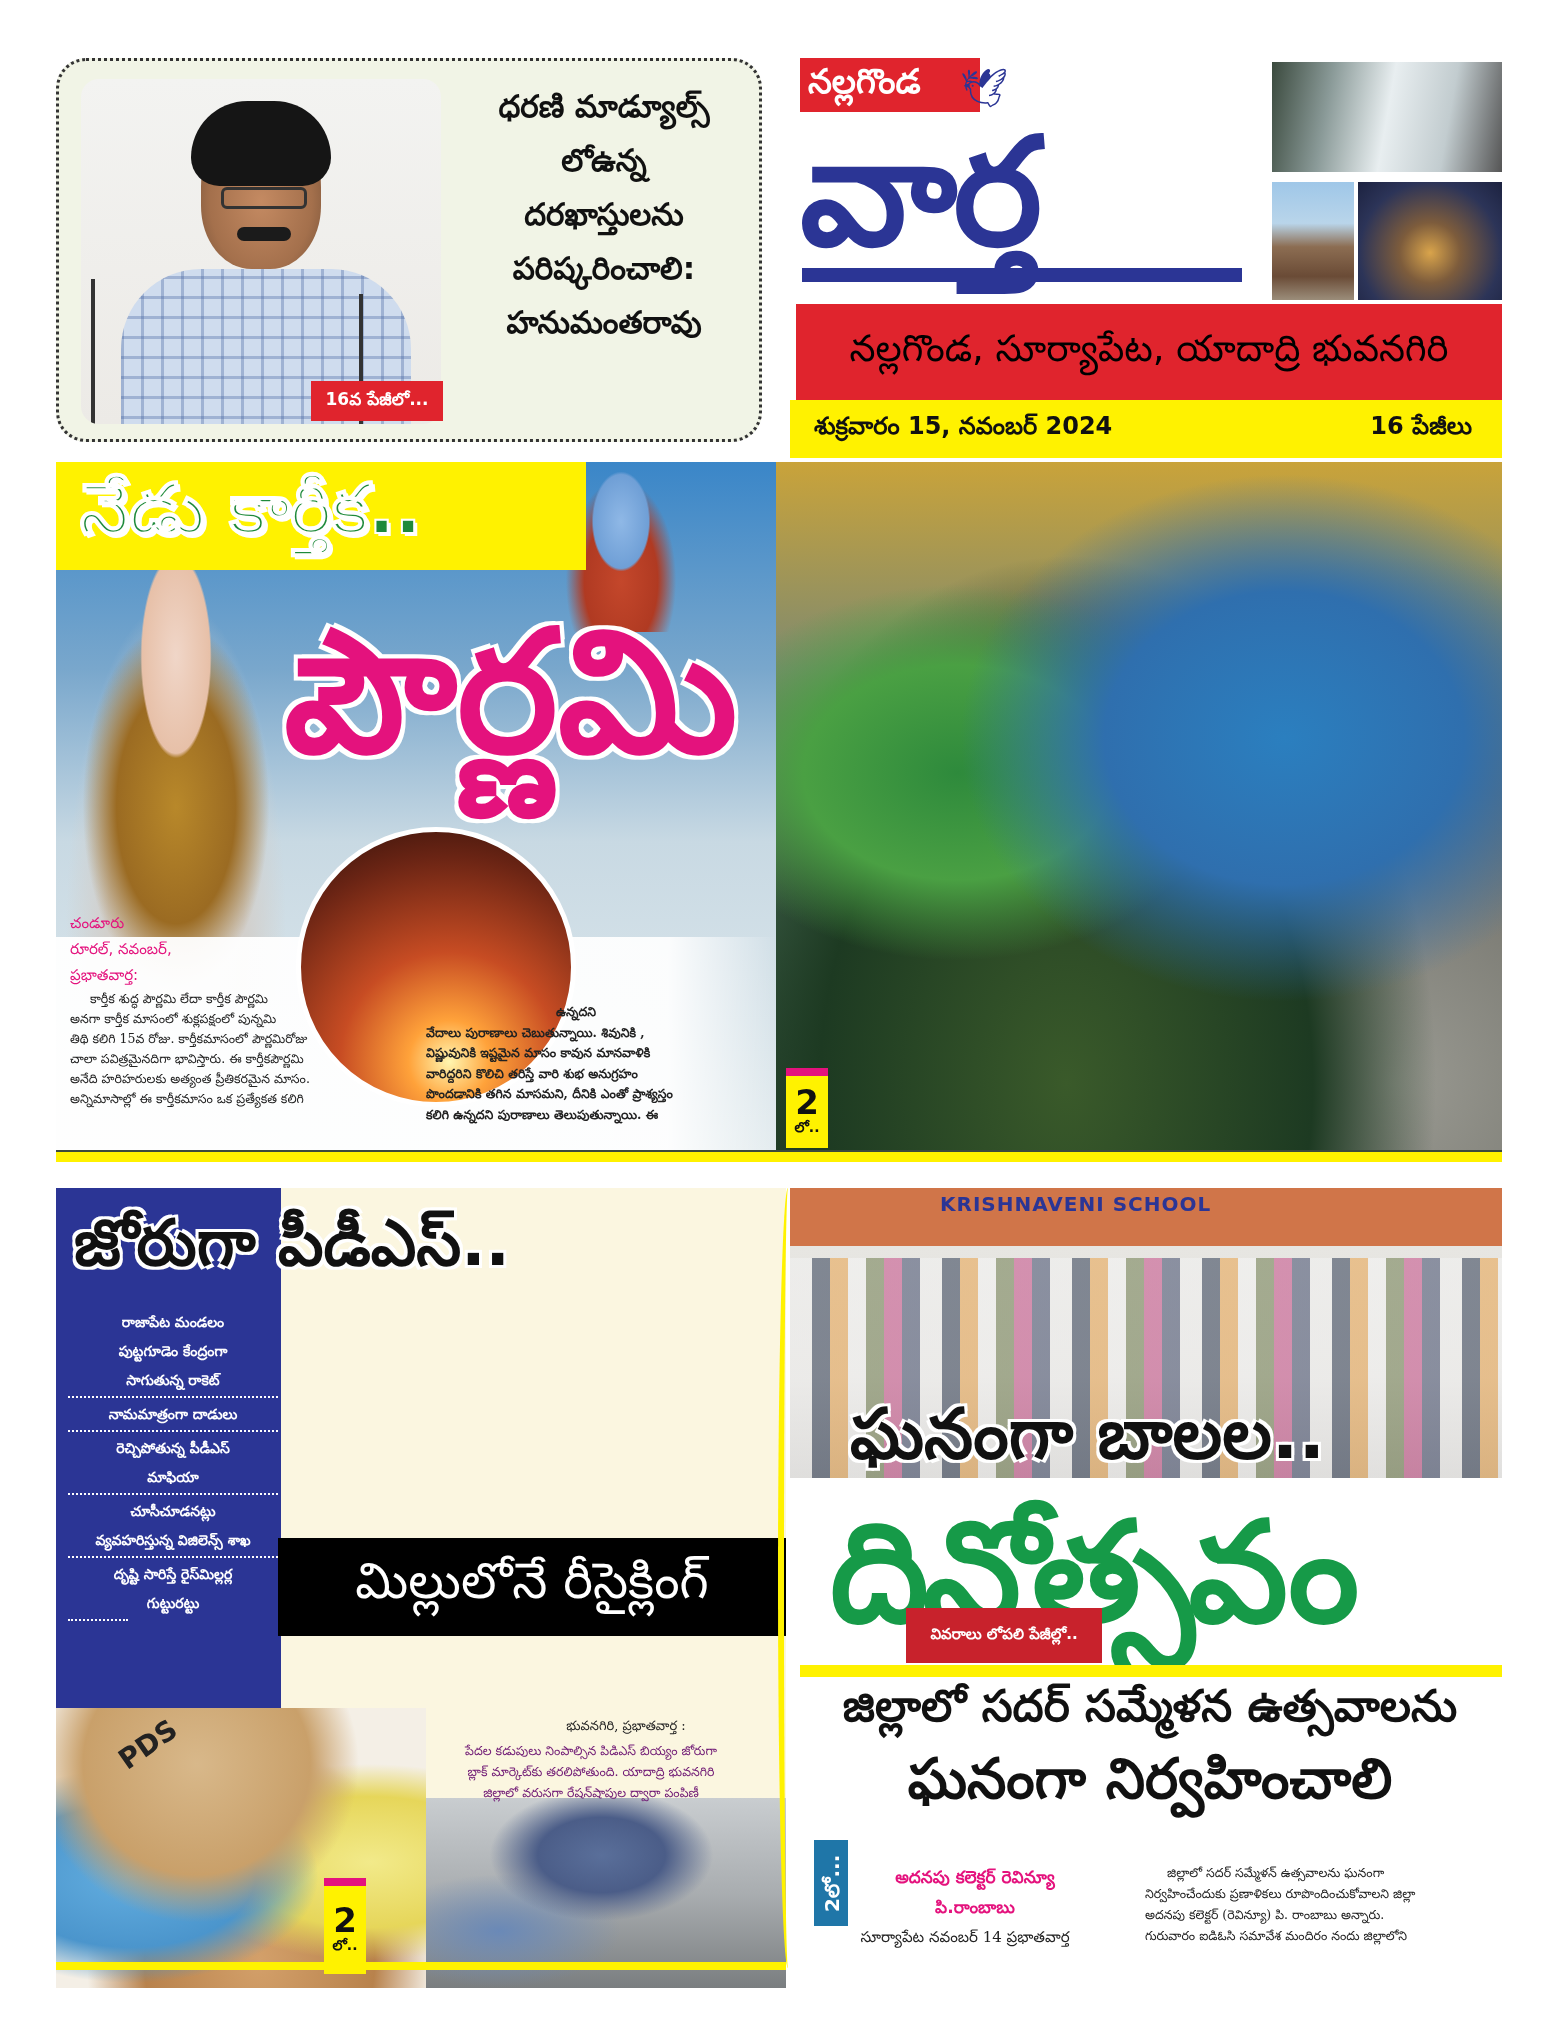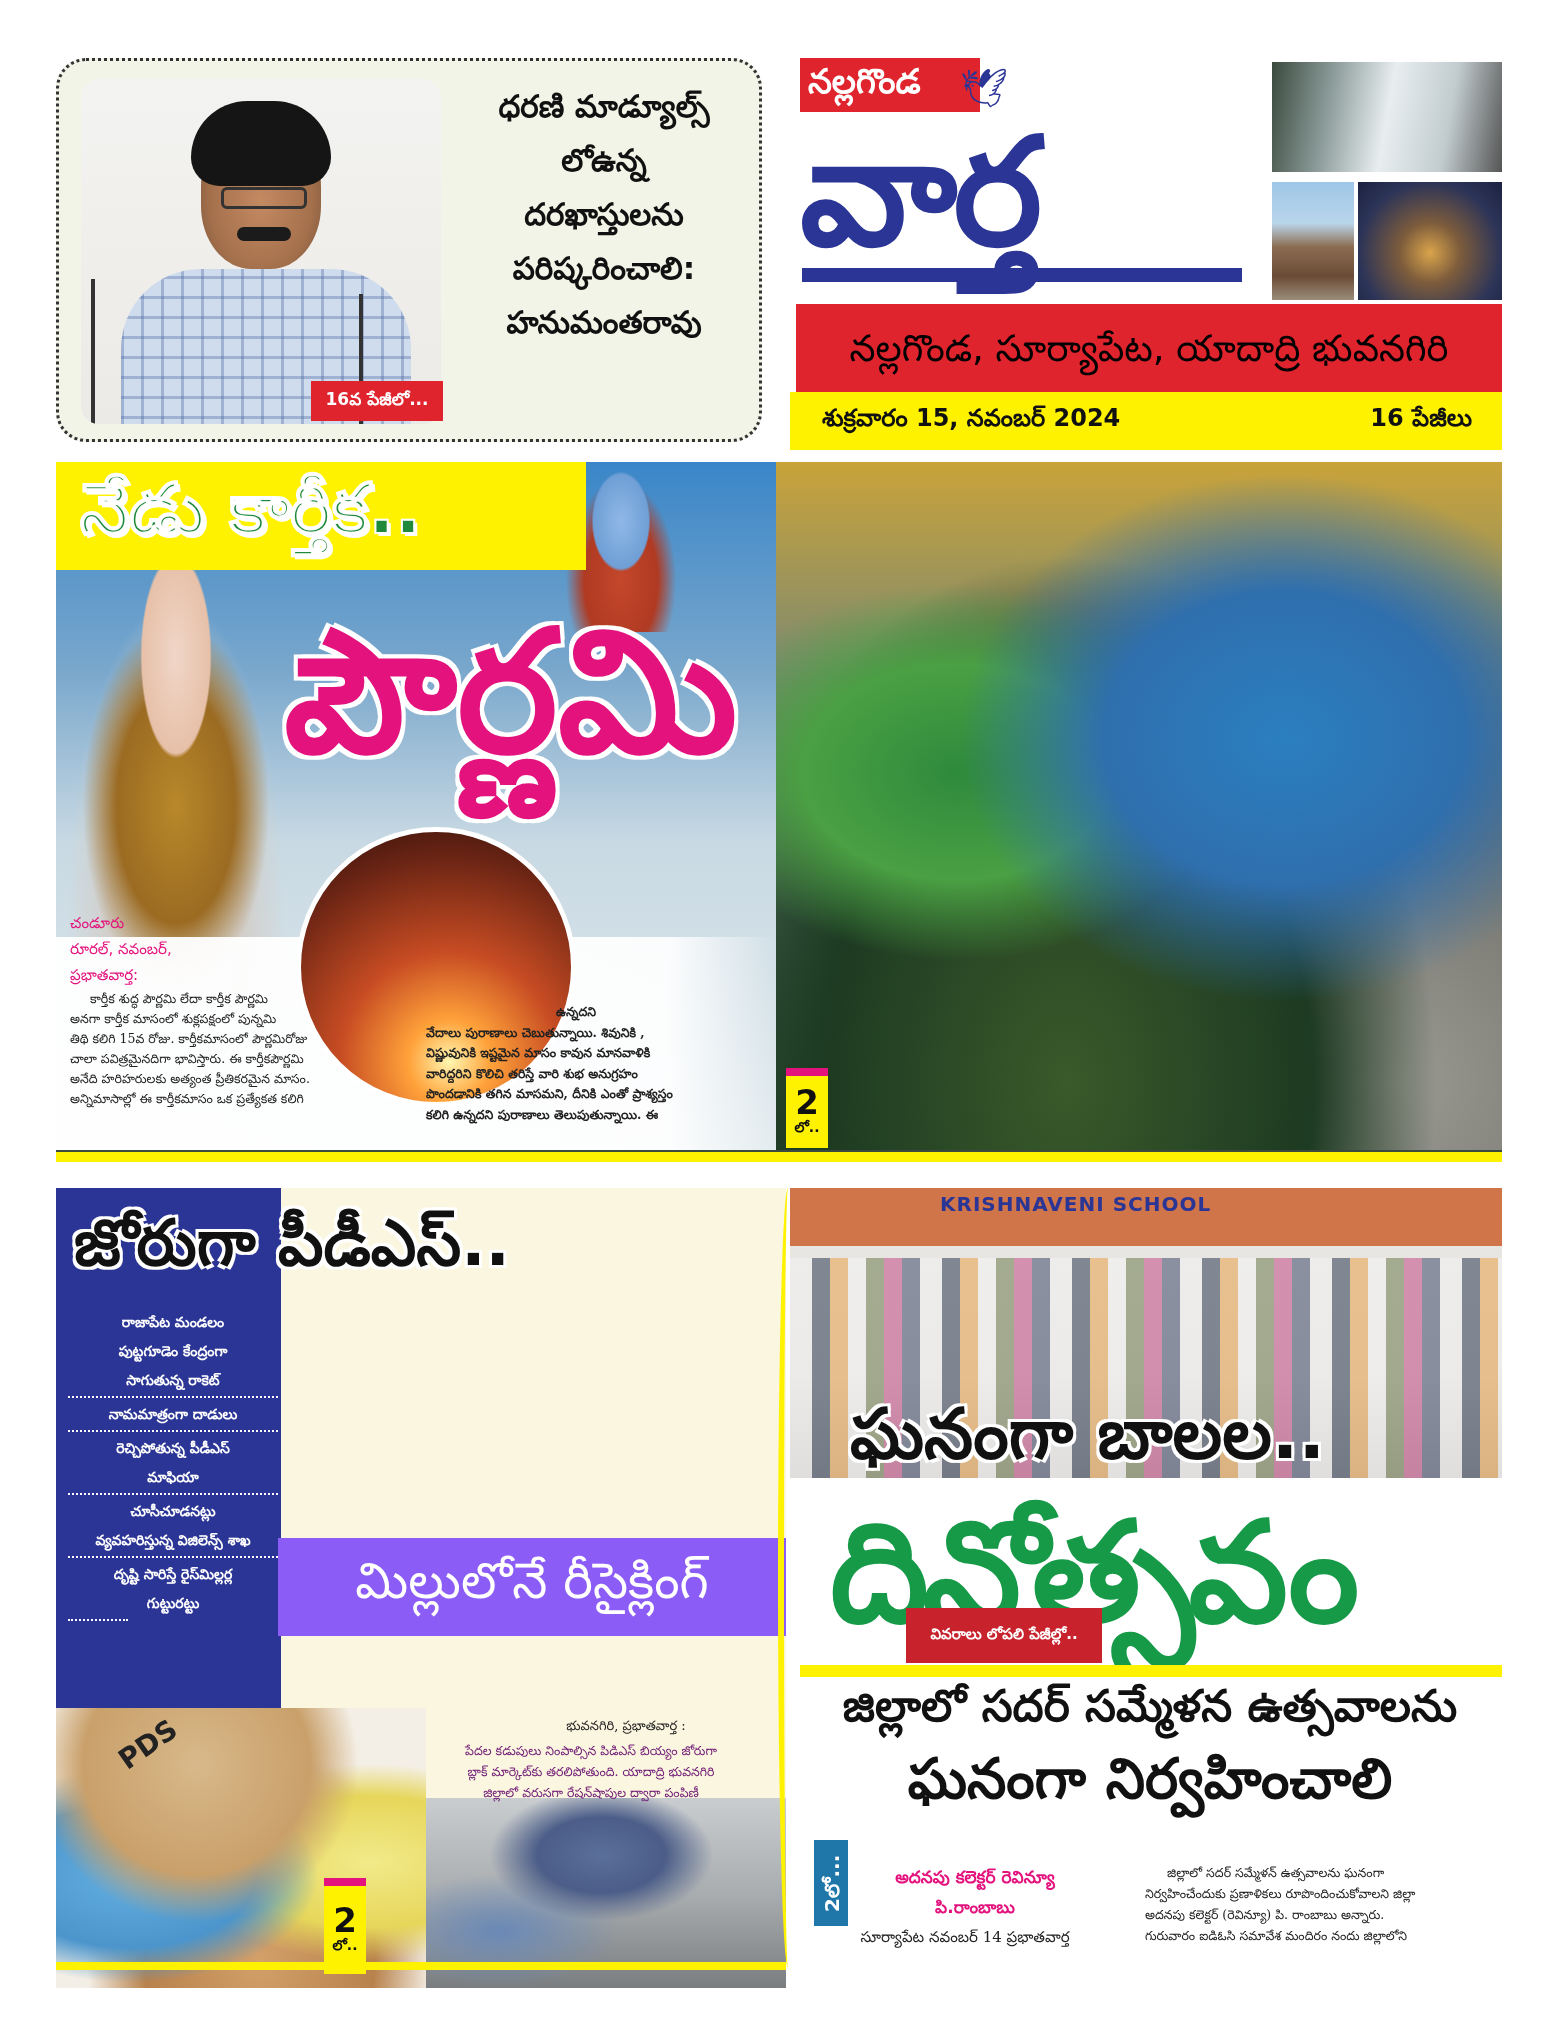--- a/index.html
+++ b/index.html
@@ -76,23 +76,23 @@
   .mast-photo3 {
     position: absolute; left: 1358px; top: 182px; width: 144px; height: 118px;
     background: radial-gradient(circle at 50% 60%, #d9a44b 0%, #7d5c3c 30%, #2c3458 70%, #1c2240 100%);
   }
   .mast-districts {
     position: absolute; left: 796px; top: 304px; width: 706px; height: 98px;
     background: #e0242d; color: #000000; font-weight: normal; font-size: 37px;
     display: flex; align-items: center; justify-content: center;
   }
   .mast-dateline {
-    position: absolute; left: 790px; top: 392px; width: 712px; height: 58px;
+    position: absolute; left: 790px; top: 400px; width: 712px; height: 58px;
     background: #fff200; display: flex; align-items: center; justify-content: space-between;
-    padding: 0 30px 0 32px; font-weight: bold; font-size: 24px; color: #111;
+    padding: 0 30px 0 24px; font-weight: bold; font-size: 24px; color: #111;
   }
 
   
   .hero {
     position: absolute; left: 56px; top: 462px; width: 1446px; height: 690px; overflow: hidden;
     background: linear-gradient(90deg, #5b7ea7 0%, #7a9cb8 30%, #6a8a6a 55%, #4a6a54 100%);
   }
   .hero-left-bg {
     position: absolute; left: 0; top: 0; width: 720px; height: 690px;
     background: linear-gradient(180deg, #3a86c8 0%, #79a7cc 30%, #c8d9e3 55%, #e4ecef 100%);
@@ -184,21 +184,21 @@
   .pds-bullets .sep { border-bottom: 2px dotted #fff; width: 100%; height: 0; margin: 1px 0 2px; }
   .pds-title {
     position: absolute; left: 200px; top: 140px; width: 510px; height: 210px;
     font-weight: bold; font-size: 200px; line-height: 210px;
     background: linear-gradient(180deg, #e61f26 0%, #e61f26 45%, #111 65%, #111 100%);
     -webkit-background-clip: text; background-clip: text; color: transparent;
     letter-spacing: -10px;
   }
   .pds-subtitle {
     position: absolute; left: 222px; top: 350px; width: 508px; height: 98px;
-    background: #8b5cf6; color: #fff; font-size: 50px; display: flex; align-items: center; justify-content: center;
+    background: #000000; color: #fff; font-size: 50px; display: flex; align-items: center; justify-content: center;
   }
   .pds-cartoon {
     position: absolute; left: 0; top: 520px; width: 370px; height: 280px;
     background:
       radial-gradient(ellipse at 38% 20%, #d8b88a 0%, #c9a06a 35%, transparent 50%),
       radial-gradient(ellipse at 20% 60%, #63aee0 0%, #4b95cc 30%, transparent 45%),
       radial-gradient(ellipse at 85% 55%, #f2ea8a 0%, #e6d65a 30%, transparent 45%),
       radial-gradient(ellipse at 55% 90%, #d3a06a 0%, #b8824c 40%, transparent 60%),
       #f4efe6;
   }

